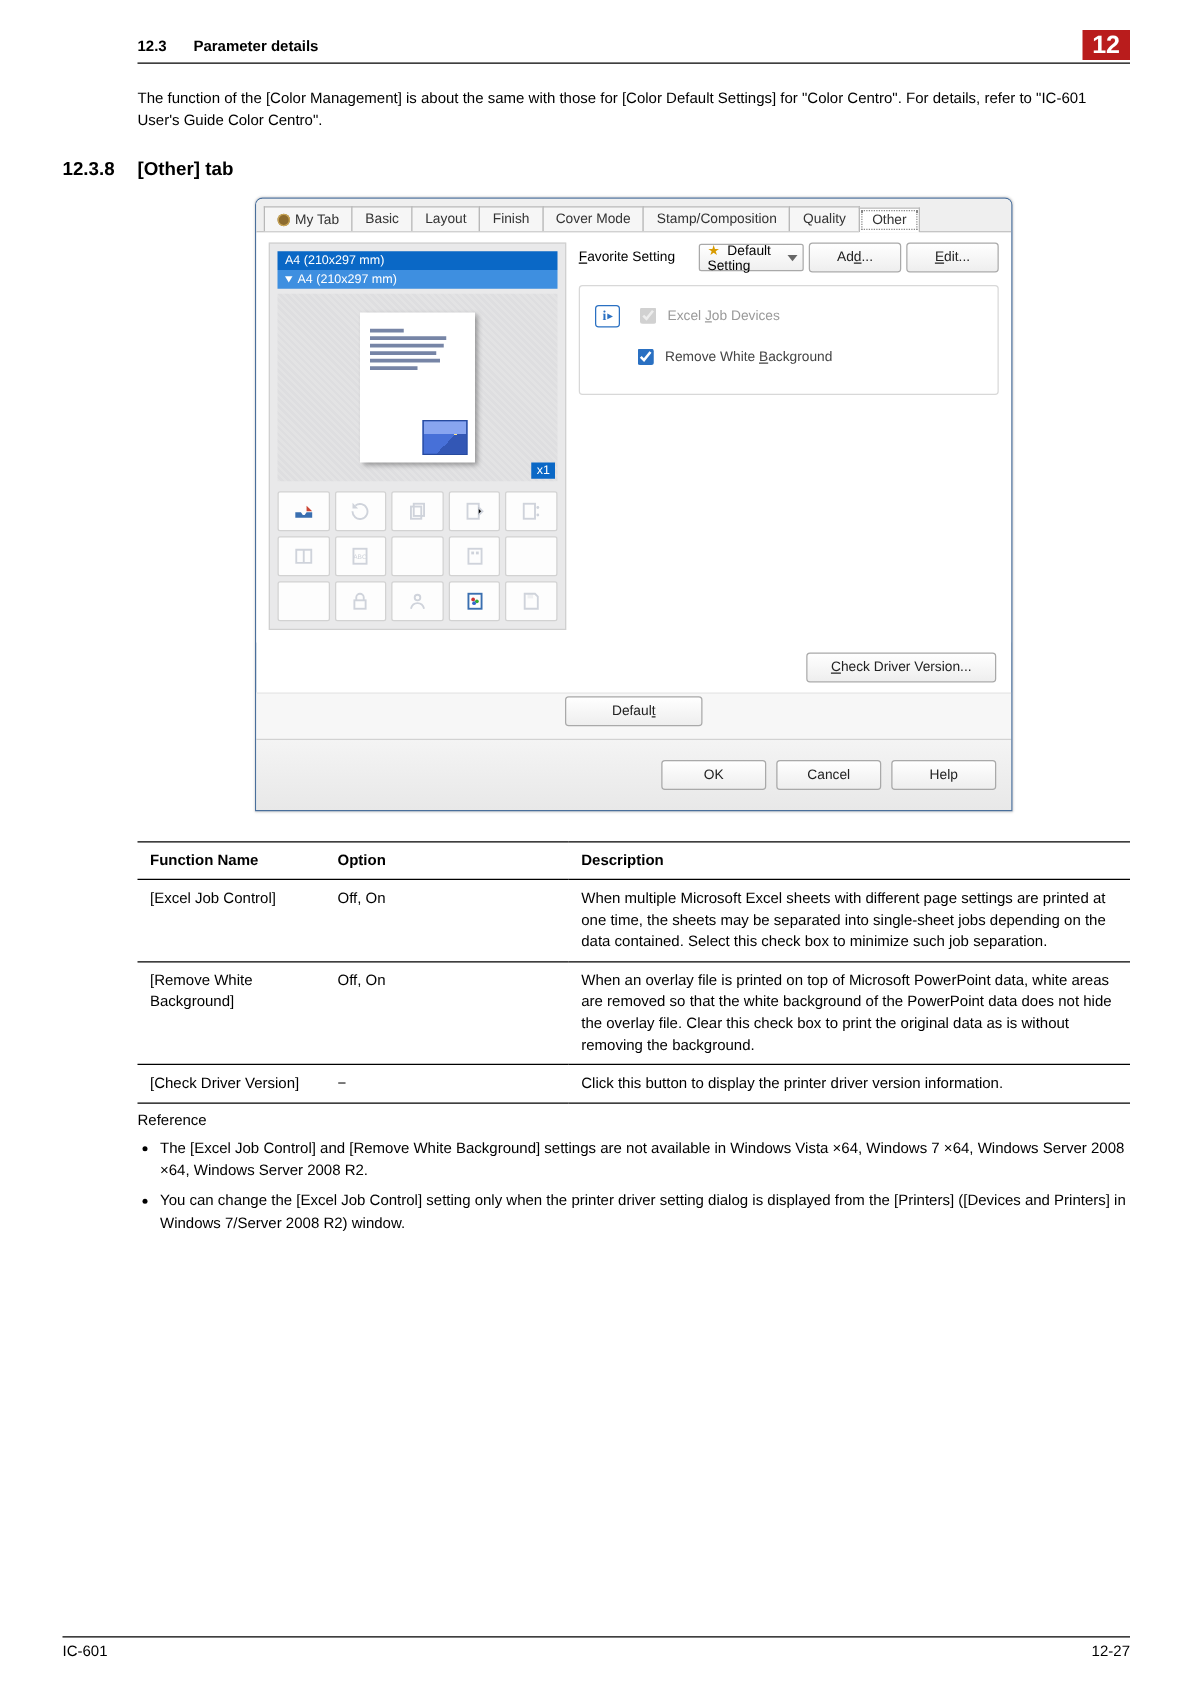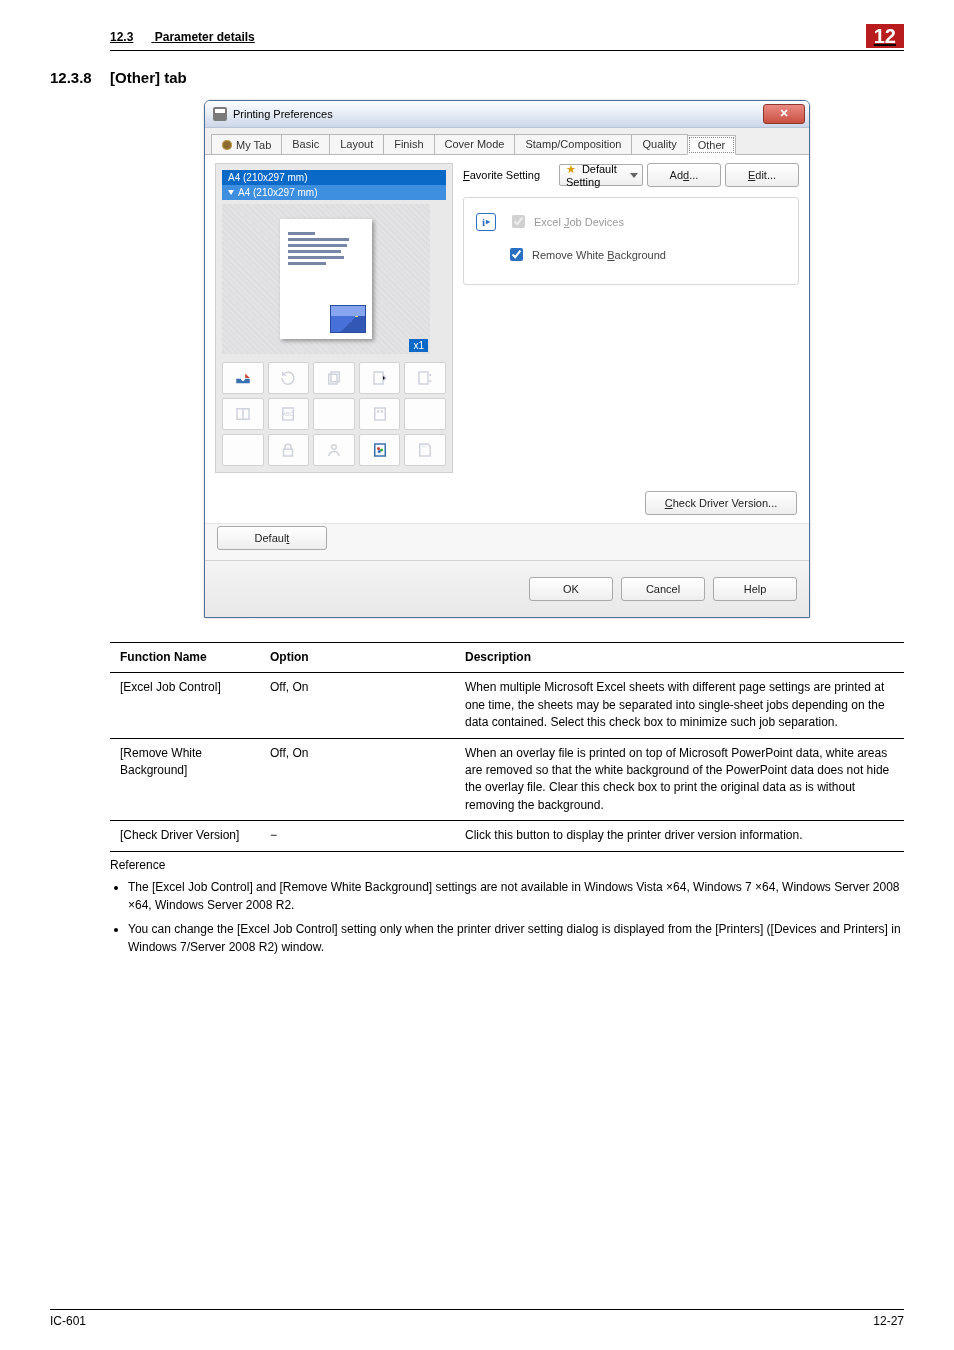--- a/index.html
+++ b/index.html
@@ -17,21 +17,20 @@
     position: relative;
     min-height: 1350px;
   }
   .header {
     display: flex;
     justify-content: space-between;
     align-items: flex-start;
     border-bottom: 1px solid #000;
     padding-bottom: 2px;
     margin-bottom: 18px;
-    text-decoration: underline;
   }
   .header-left {
     font-size: 12px;
     font-weight: bold;
   }
   .sec-no { margin-right: 18px; }
   .header-right {
     background: #b91c1c;
     color: #fff;
     font-weight: bold;
@@ -126,21 +125,21 @@
     flex-direction: column;
   }
   .size-a { background: #0a68c6; color: #fff; font-size: 10px; padding: 2px 6px; }
   .size-b { background: #3e8fe0; color: #fff; font-size: 10px; padding: 2px 6px; display:flex; align-items:center; gap:4px; }
   .arrow-down { width:0;height:0;border-left:3px solid transparent;border-right:3px solid transparent;border-top:5px solid #fff; }
   .paper-area {
     flex: 0 0 150px;
     background: repeating-linear-gradient(45deg,#e3e3e4 0 2px,#dedee0 2px 4px);
     display: flex; align-items: center; justify-content: center;
     position: relative;
-    margin: 4px 16px 2px 0;
+    margin: 4px 0 2px 0;
   }
   .paper {
     width: 92px; height: 120px; background: #fff;
     box-shadow: 2px 2px 4px rgba(0,0,0,.35);
     position: relative;
     padding: 10px 8px;
     box-sizing: border-box;
   }
   .paper .line { height: 3px; background: #7785a6; margin: 3px 0; }
   .paper .line:nth-child(1){width:35%}
@@ -214,21 +213,21 @@
     width:18px;height:16px;border:1px solid #2a70c2;border-radius:3px;
     display:flex;align-items:center;justify-content:center;color:#2a70c2;font-weight:bold;font-family:Georgia,serif;
     background:#fff;
   }
   .chk { display:flex; align-items:center; gap:6px; margin:4px 0 4px 6px; color:#444; }
   .chk input { accent-color:#2a70c2; }
   .chk.dis { color:#9a9a9a; }
 
   .driver-row { display:flex; justify-content:flex-end; padding:8px 12px; }
   .driver-row .wbtn { flex:0 0 150px; }
-  .default-row { display:flex; justify-content:flex-start; padding:2px 12px 10px 12px; background:#f7f7f7; border-top:1px solid #e7e7e7; }
+  .default-row { display:flex; justify-content:center; padding:2px 12px 10px 12px; background:#f7f7f7; border-top:1px solid #e7e7e7; }
   .default-row .wbtn { flex:0 0 108px; }
   .bottombar {
     background: linear-gradient(#f4f4f4,#e8e8e8);
     border-top:1px solid #d2d2d2;
     display:flex; justify-content:flex-end; gap:8px;
     padding:16px 12px;
   }
   .bottombar .wbtn { flex:0 0 82px; }
 
   
@@ -272,34 +271,28 @@
 <div class="page">
 
   <div class="header">
     <div class="header-left">
       <span class="sec-no">12.3</span>
       <span>Parameter details</span>
     </div>
     <div class="header-right">12</div>
   </div>
 
+  <p class="body-text">The function of the [Color Management] is about the same with those for [Color Default Settings] for "Color Centro". For details, refer to "IC-601 User's Guide Color Centro".</p>
 
   <div class="h2row">
     <span class="h2no">12.3.8</span>
     <span>[Other] tab</span>
   </div>
 
   <div class="shot">
-    <div class="titlebar">
-      <div class="titlebar-left">
-        <span class="printer-glyph"></span>
-        <span>Printing Preferences</span>
-      </div>
-      <div class="win-close">✕</div>
-    </div>
 
     <div class="tabstrip">
       <div class="tab first">
           <span class="gear"></span>
           <span>My Tab</span>
         </div>
       <div class="tab">Basic</div>
       <div class="tab">Layout</div>
       <div class="tab">Finish</div>
       <div class="tab">Cover Mode</div>

